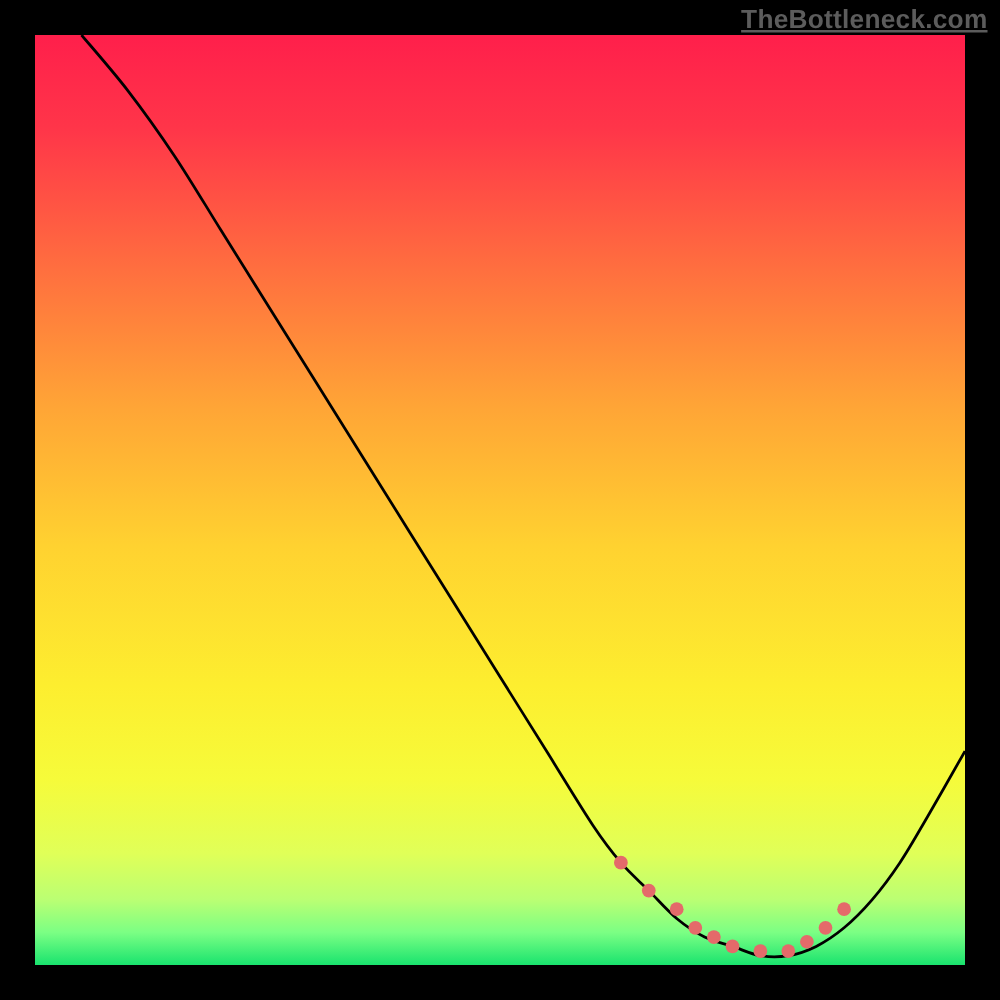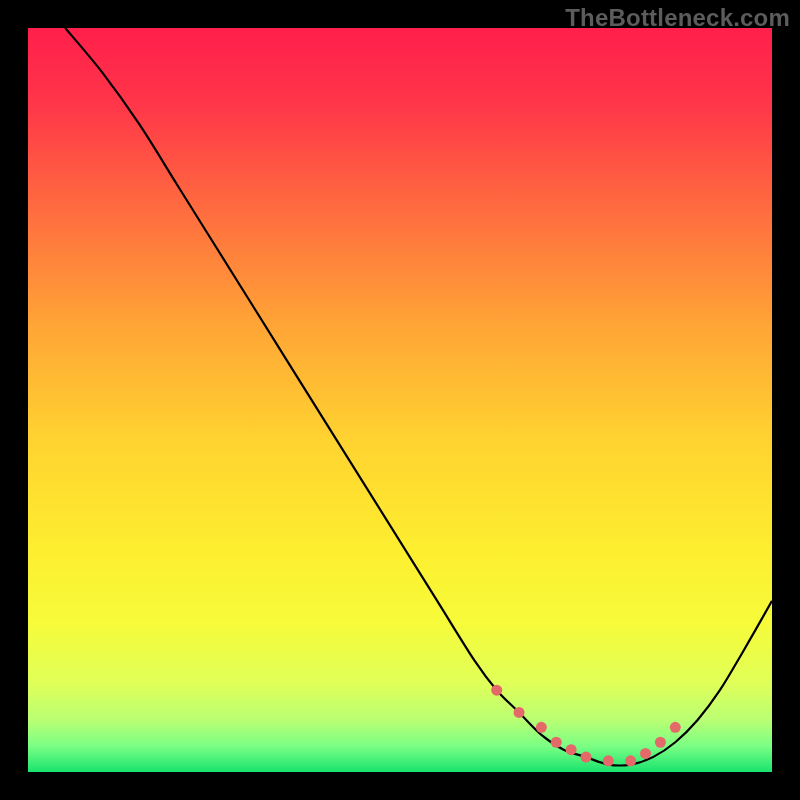--- a/index.html
+++ b/index.html
@@ -39,23 +39,24 @@
     left: 0;
     top: 0;
     width: 100%;
     height: 100%;
   }
   .watermark {
     position: absolute;
     top: 4px;
     right: 10px;
     color: #5c5c5c;
-    font-size: 24px;
+    font-size: 21px;
     font-weight: 600;
     letter-spacing: 0.2px;
+    text-decoration: underline;
   }
 </style>
 </head>
 <body>
 
 <div class="frame">
 
   <div class="plot-area">
 
     <svg class="gradient" viewBox="0 0 744 744" preserveAspectRatio="none">

